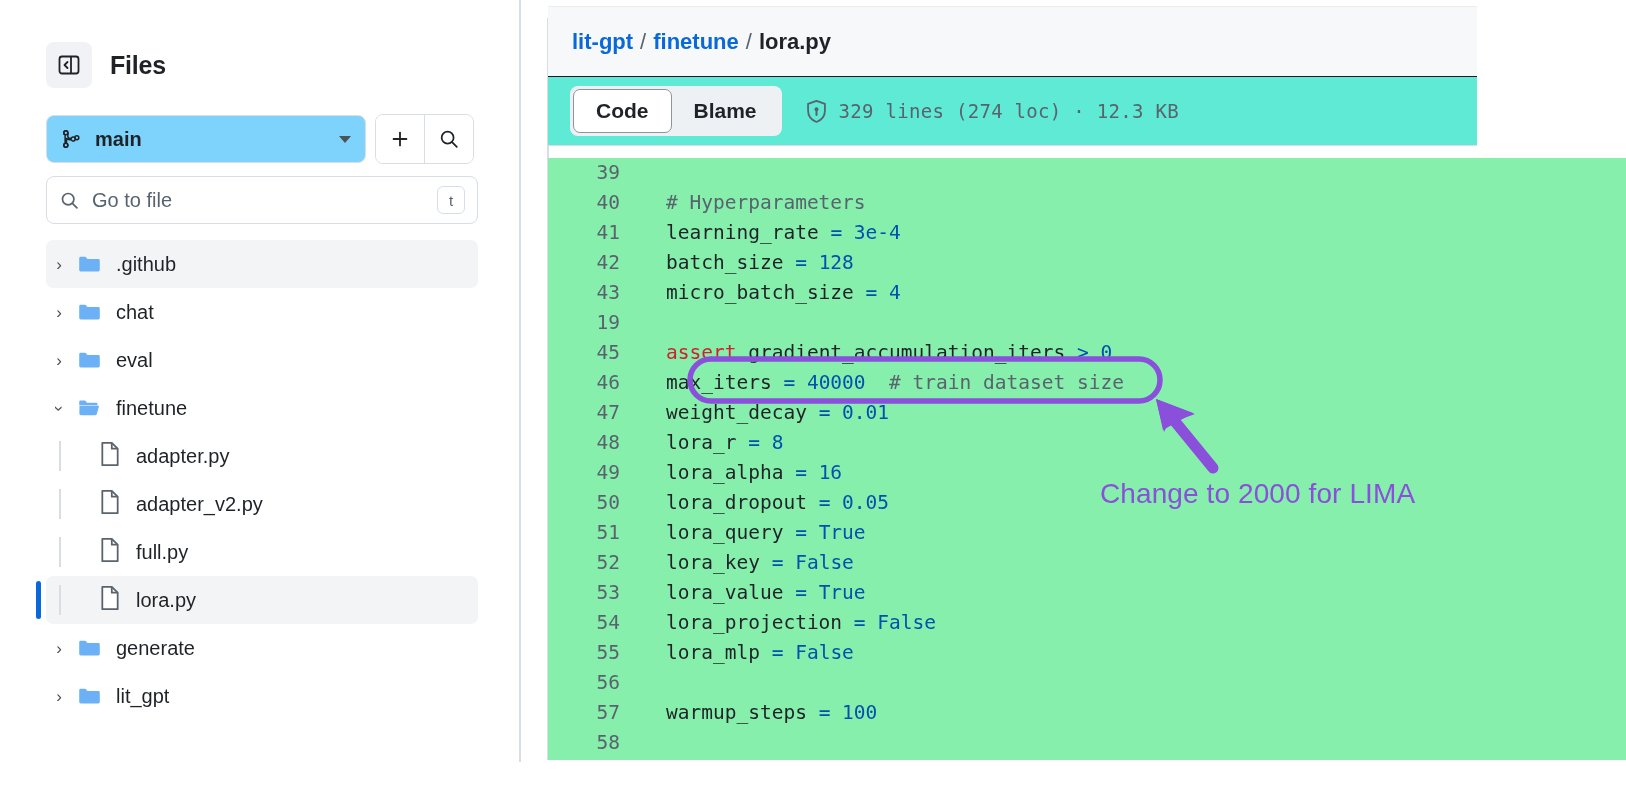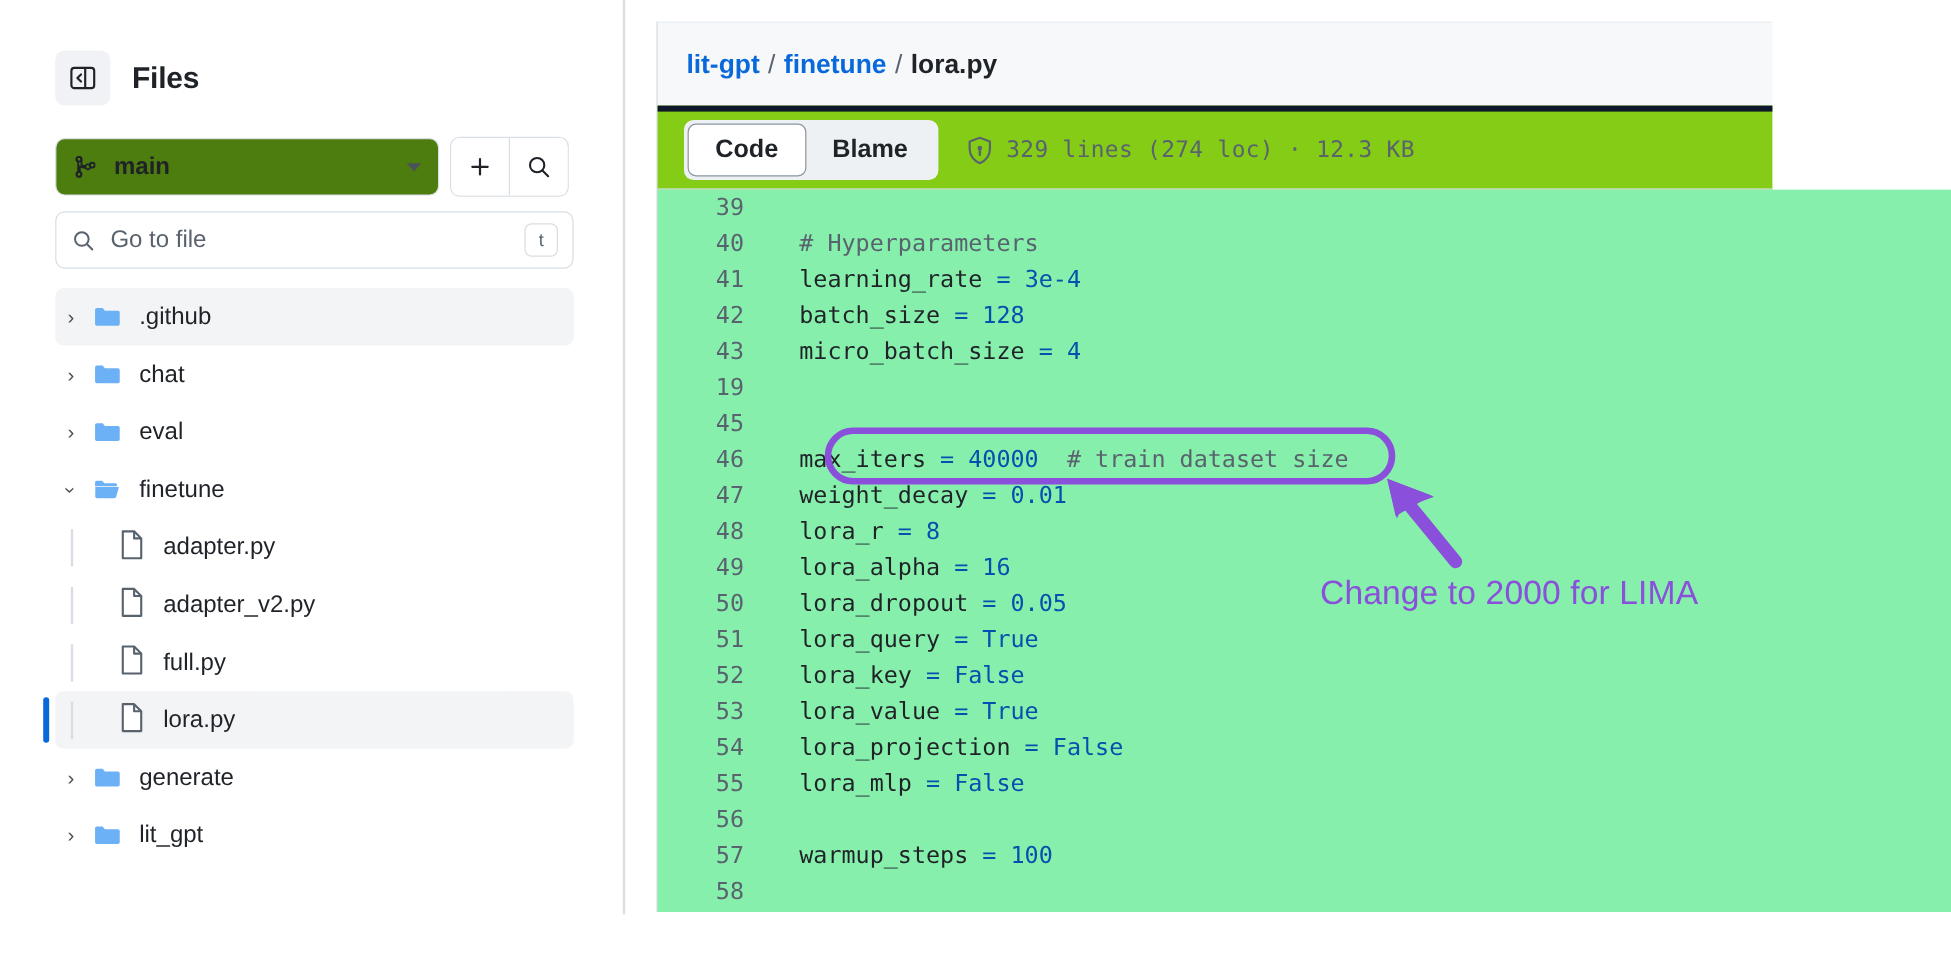--- a/index.html
+++ b/index.html
@@ -14,21 +14,21 @@
   .sidebar{position:absolute;left:0;top:0;width:520px;height:796px;background:#fff;}
   .side-divider{position:absolute;left:519px;top:0;width:1.5px;height:762px;background:#d8dee4;}
 
   .files-header{position:absolute;left:46px;top:42px;display:flex;align-items:center;gap:18px;}
   .panel-btn{width:46px;height:46px;border-radius:8px;background:#f0f2f5;
     display:flex;align-items:center;justify-content:center;}
   .files-title{font-size:25px;font-weight:700;color:#1f2328;letter-spacing:-0.2px;}
 
   .branch-row{position:absolute;left:46px;top:114px;display:flex;align-items:center;gap:9px;}
   .branch-select{width:320px;height:48px;border:1px solid #d8dee4;border-radius:8px;
-    background:#4d7c0f;display:flex;align-items:center;padding:0 14px;box-sizing:border-box;}
+    background:#7dd3fc;display:flex;align-items:center;padding:0 14px;box-sizing:border-box;}
   .branch-name{font-size:20px;font-weight:600;color:#1f2328;margin-left:12px;flex:1;}
   .caret{width:0;height:0;border-left:6px solid transparent;border-right:6px solid transparent;
     border-top:7px solid #4b5258;}
   .icon-btn-group{display:flex;height:48px;border:1px solid #d8dee4;border-radius:8px;overflow:hidden;background:#fff;}
   .icon-btn{width:48px;height:100%;display:flex;align-items:center;justify-content:center;background:#fff;}
   .icon-btn + .icon-btn{border-left:1px solid #d8dee4;}
 
   .gotofile{position:absolute;left:46px;top:176px;width:432px;height:48px;
     border:1px solid #d8dee4;border-radius:8px;background:#fff;box-sizing:border-box;
     display:flex;align-items:center;padding:0 12px;}
@@ -44,30 +44,30 @@
   .sel-bar{position:absolute;left:-10px;top:5px;width:5px;height:38px;background:#0969da;border-radius:3px;}
   .chev{width:26px;display:flex;align-items:center;justify-content:center;color:#4b5258;
     font-size:17px;line-height:1;}
   .chev.down{transform:rotate(90deg);}
   .tree-label{font-size:20px;color:#1f2328;}
   .tree-icon{width:34px;display:flex;align-items:center;justify-content:center;}
   .indent-guide{position:absolute;left:13px;top:0;width:1.5px;height:100%;background:#d8dee4;}
   .child{padding-left:52px;position:relative;}
 
   
-  .panel{position:absolute;left:548px;top:18px;width:929px;}
+  .panel{position:absolute;left:548px;top:6px;width:929px;}
   .panel-border-l{position:absolute;left:547px;top:18px;width:1.5px;height:742px;background:#d8dee4;}
   .breadcrumb-bar{height:70px;background:#f6f8fa;display:flex;align-items:center;padding-left:24px;
     box-sizing:border-box;border-top:1px solid #eaeef2;}
   .bc{font-size:22px;font-weight:700;}
   .bc.link{color:#0969da;}
   .bc.cur{color:#1f2328;}
   .bc.sep{color:#59636e;font-weight:400;margin:0 7px;}
 
-  .tabbar{height:70px;background:#84cc16;border-top:5px solid #0f172a;border-bottom:1px solid #d8dee4;
+  .tabbar{height:70px;background:#5eead4;border-top:1px solid #0f172a;border-bottom:1px solid #d8dee4;
     display:flex;align-items:center;padding-left:22px;box-sizing:border-box;}
   .seg{display:flex;background:#eef1f4;border-radius:8px;padding:3px;}
   .seg-item{height:44px;padding:0 22px;display:flex;align-items:center;justify-content:center;
     font-size:21px;font-weight:600;color:#1f2328;border-radius:7px;box-sizing:border-box;}
   .seg-item.active{background:#fff;border:1px solid #8c959f;}
   .meta{display:flex;align-items:center;gap:10px;margin-left:22px;}
   .meta-text{font-family:"DejaVu Sans Mono",monospace;font-size:19px;color:#59636e;letter-spacing:0.3px;}
 
   
   .code{position:absolute;left:548px;top:158px;width:1078px;height:602px;background:#86efac;overflow:hidden;}
@@ -255,21 +255,21 @@
     </div>
   </div>
 
   <div class="code" id="code">
       <div class="line"><span class="ln">39</span><span class="ltxt"></span></div>
       <div class="line"><span class="ln">40</span><span class="ltxt"><span class="tok-com"># Hyperparameters</span></span></div>
       <div class="line"><span class="ln">41</span><span class="ltxt"><span>learning_rate </span><span class="tok-op">= </span><span class="tok-num">3e-4</span></span></div>
       <div class="line"><span class="ln">42</span><span class="ltxt"><span>batch_size </span><span class="tok-op">= </span><span class="tok-num">128</span></span></div>
       <div class="line"><span class="ln">43</span><span class="ltxt"><span>micro_batch_size </span><span class="tok-op">= </span><span class="tok-num">4</span></span></div>
       <div class="line"><span class="ln">19</span></div>
-      <div class="line"><span class="ln">45</span></div>
+      <div class="line"><span class="ln">45</span><span class="ltxt"><span class="tok-kw">assert</span><span> gradient_accumulation_iters </span><span class="tok-op">&gt; </span><span class="tok-num">0</span></span></div>
       <div class="line"><span class="ln">46</span><span class="ltxt"><span>max_iters </span><span class="tok-op">= </span><span class="tok-num">40000</span><span class="tok-com">  # train dataset size</span></span></div>
       <div class="line"><span class="ln">47</span><span class="ltxt"><span>weight_decay </span><span class="tok-op">= </span><span class="tok-num">0.01</span></span></div>
       <div class="line"><span class="ln">48</span><span class="ltxt"><span>lora_r </span><span class="tok-op">= </span><span class="tok-num">8</span></span></div>
       <div class="line"><span class="ln">49</span><span class="ltxt"><span>lora_alpha </span><span class="tok-op">= </span><span class="tok-num">16</span></span></div>
       <div class="line"><span class="ln">50</span><span class="ltxt"><span>lora_dropout </span><span class="tok-op">= </span><span class="tok-num">0.05</span></span></div>
       <div class="line"><span class="ln">51</span><span class="ltxt"><span>lora_query </span><span class="tok-op">= </span><span class="tok-num">True</span></span></div>
       <div class="line"><span class="ln">52</span><span class="ltxt"><span>lora_key </span><span class="tok-op">= </span><span class="tok-num">False</span></span></div>
       <div class="line"><span class="ln">53</span><span class="ltxt"><span>lora_value </span><span class="tok-op">= </span><span class="tok-num">True</span></span></div>
       <div class="line"><span class="ln">54</span><span class="ltxt"><span>lora_projection </span><span class="tok-op">= </span><span class="tok-num">False</span></span></div>
       <div class="line"><span class="ln">55</span><span class="ltxt"><span>lora_mlp </span><span class="tok-op">= </span><span class="tok-num">False</span></span></div>

